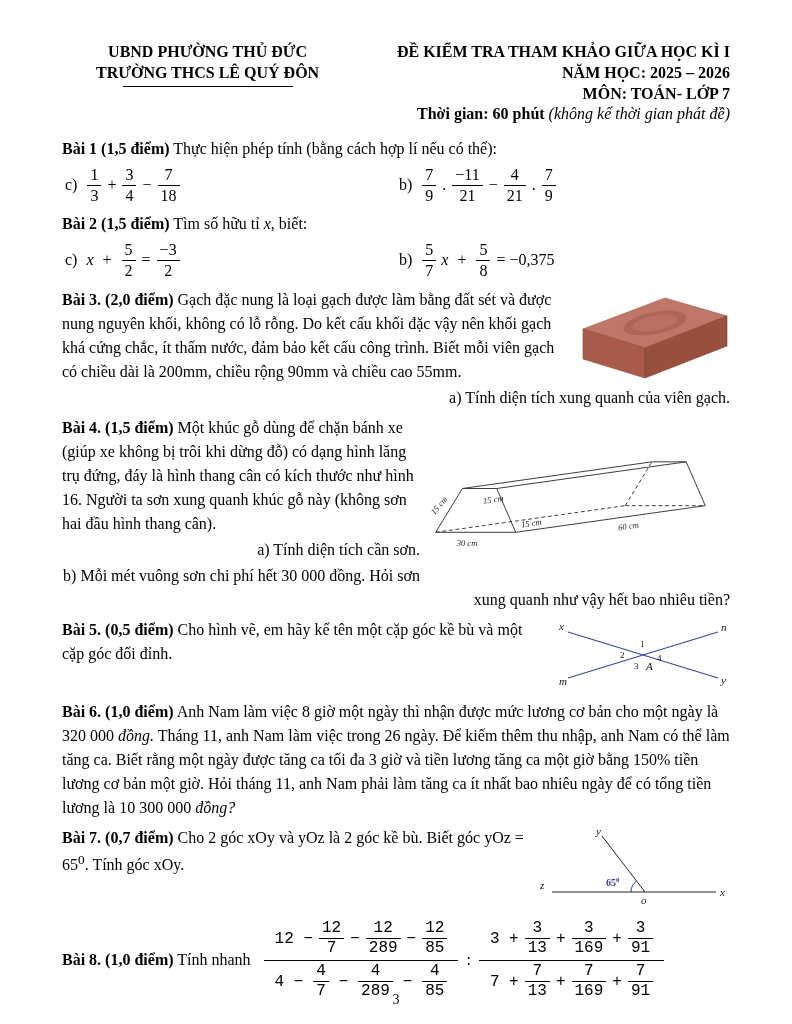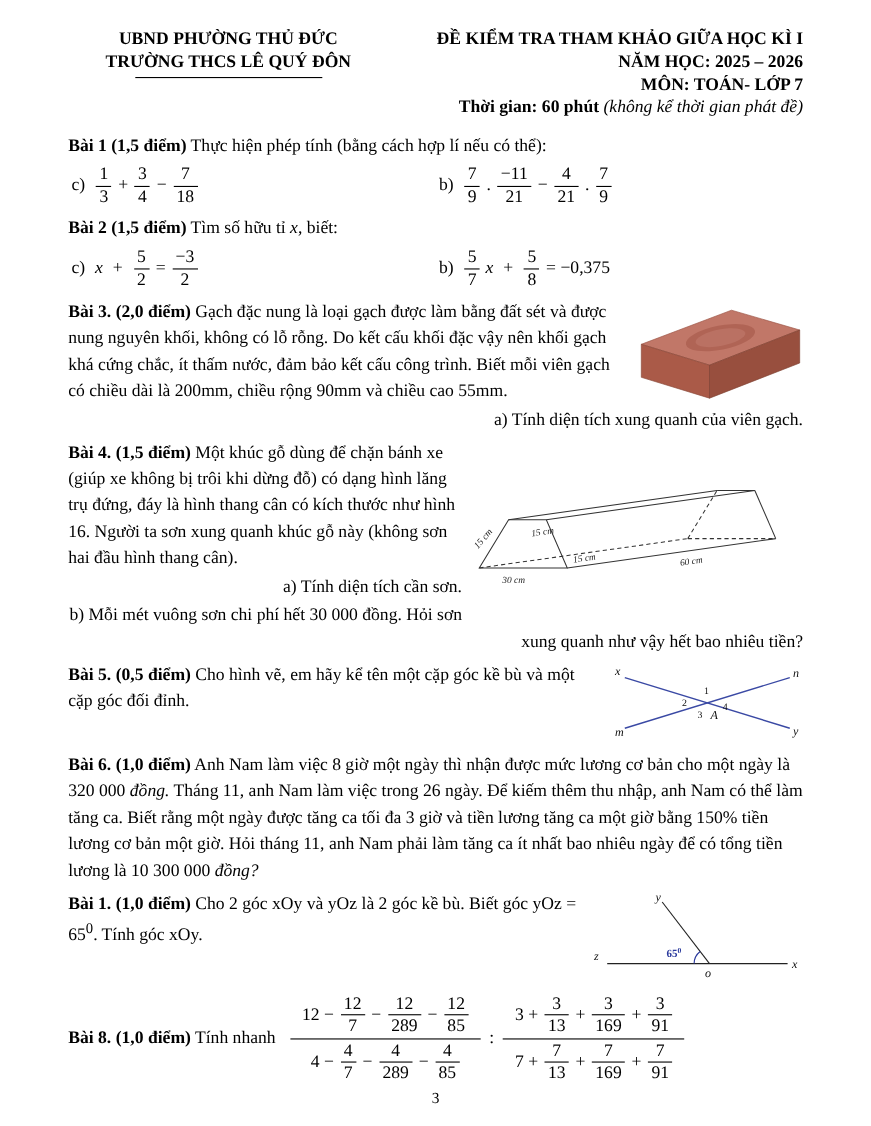--- a/index.html
+++ b/index.html
@@ -1,20 +1,20 @@
 <!DOCTYPE html>
 <html><head>
 <meta charset="utf-8">
 <style>
   * { box-sizing: border-box; }
   html,body { margin:0; padding:0; background:#ffffff; }
   .page {
     width:792px; height:1024px; background:#fff; position:relative; overflow:hidden;
     font-family:"Liberation Serif", serif; font-size:16px; color:#000;
-    padding:26px 62px 0; line-height:1.5;
+    padding:42px 62px 0; line-height:1.5;
   }
   .b { font-weight:bold; }
   .i { font-style:italic; }
   .para { margin:0; }
   .sec { margin-bottom:6px; }
   .sec::after { content:""; display:block; clear:both; }
 
   
   .hdr { display:flex; justify-content:space-between; line-height:1.3; margin-bottom:12px; }
   .hdr-left { text-align:center; margin-left:34px; }
@@ -24,21 +24,21 @@
   
   .math-row { display:flex; margin:5px 0 8px; }
   .math-col { width:50%; display:inline-flex; align-items:center; }
   .mathline { display:inline-flex; align-items:center; }
   .mtxt { margin:0 3px; white-space:pre; }
   .mit { font-style:italic; margin:0 2px; white-space:pre; }
   .frac { display:inline-block; vertical-align:middle; text-align:center; margin:0 3px; line-height:1.1; }
   .frac .fn { display:block; padding:0 3px 1px; }
   .frac .fd { display:block; border-top:1px solid #000; padding:1px 3px 0; }
   .bigfrac { display:inline-block; vertical-align:middle; text-align:center; margin:0 5px; }
-  .bigfrac > .bnum, .bigfrac > .bden { display:flex; align-items:center; justify-content:center; padding:2px 8px; }
+  .bigfrac > .bnum, .bigfrac > .bden { display:flex; align-items:center; justify-content:space-between; padding:2px 8px;font-family:Liberation Mono, monospace; }
   .bigfrac > .bden { border-top:1.2px solid #000; }
 
   .fig-right { float:right; margin:0 0 4px 10px; }
   .item { margin-top:2px;text-align:right; }
 
   .b8row { display:flex; align-items:center; margin:8px 0 4px; clear:both; }
   .b8row .para { margin-right:8px; }
   .pnum { position:absolute; bottom:14px; left:0; right:0; text-align:center; font-size:14px; }
 
   .figlbl { font-family:"Liberation Serif", serif; font-style:italic; }
@@ -227,21 +227,21 @@
       <path d="M 98.5 55 A 14 14 0 0 0 93 66" fill="none" stroke="#2b3a9d" stroke-width="1"></path>
       <g font-size="11" fill="#111" class="figlbl">
         <text x="2" y="63">z</text>
         <text x="182" y="70">x</text>
         <text x="58" y="9">y</text>
         <text x="103" y="78">o</text>
       </g>
       <text x="68" y="60" font-size="10" font-weight="bold" fill="#2b3a9d"><tspan>65</tspan><tspan dy="-4" font-size="7">0</tspan></text>
     </svg>
     <p class="para">
-      <b>Bài 1. (1,0 điểm)</b><span>  Cho 2 góc  xOy và yOz là 2 góc kề bù. Biết góc yOz = 65</span><sup>0</sup><span>. Tính góc xOy.</span>
+      <b>Bài 7. (0,7 điểm)</b><span>  Cho 2 góc  xOy và yOz là 2 góc kề bù. Biết góc yOz = 65</span><sup>0</sup><span>. Tính góc xOy.</span>
     </p>
   </section>
 
   <section class="sec b8row">
     <p class="para">
       <b>Bài 8. (1,0 điểm)</b><span> Tính nhanh</span>
     </p>
     <span class="mathline">
         <span class="bigfrac">
           <span class="bnum">

